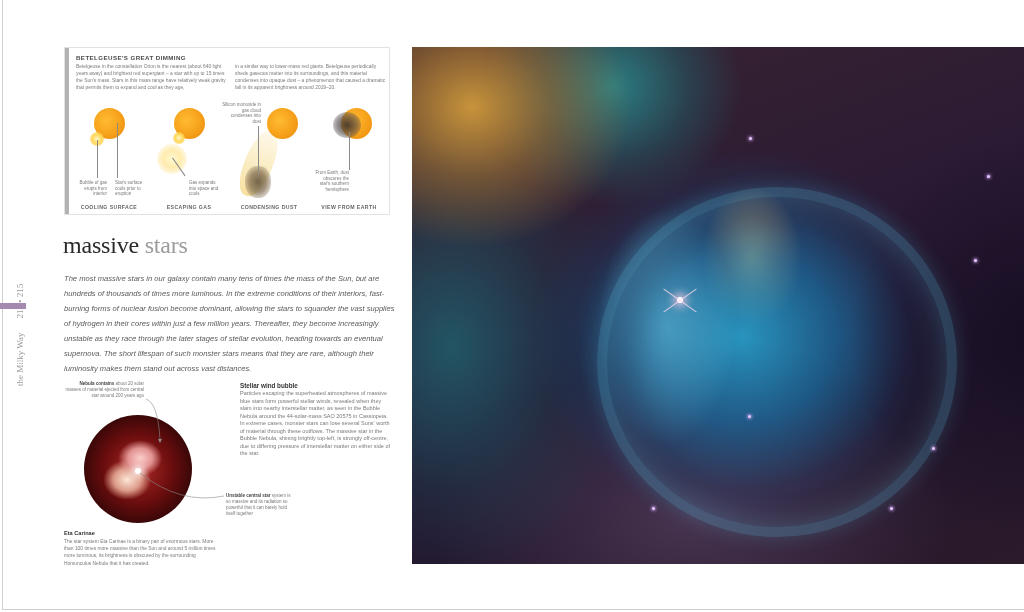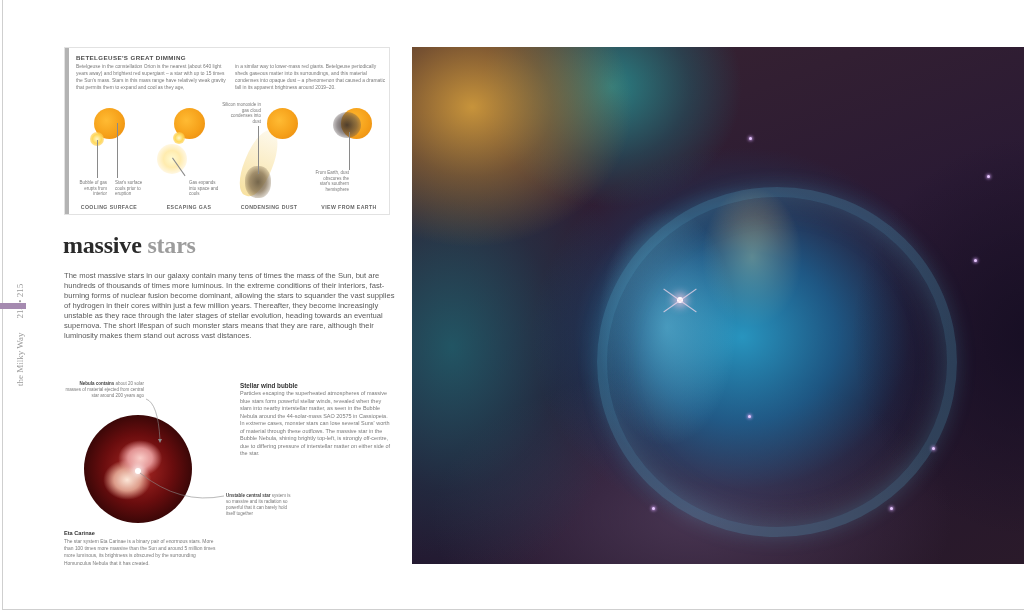--- a/index.html
+++ b/index.html
@@ -28,24 +28,24 @@
   .stage-note { position: absolute; font-size: 4.5px; line-height: 5.6px; color: #7a7a7a; }
   .sun { position: absolute; width: 31px; height: 31px; border-radius: 50%; background: radial-gradient(circle at 40% 40%, #ffbb33 0%, #f6a11a 55%, #e8870c 100%); }
   .bubble { position: absolute; border-radius: 50%; background: radial-gradient(circle, #fff7c8 0%, #ffd95a 45%, rgba(255,205,80,0.6) 70%, rgba(255,210,100,0) 100%); }
   .gas-cloud { position: absolute; border-radius: 50%; background: radial-gradient(circle, rgba(255,250,210,1) 0%, rgba(255,232,160,0.85) 40%, rgba(255,230,170,0.25) 75%, rgba(255,230,170,0) 100%); }
   .beam { position: absolute; background: linear-gradient(to bottom, rgba(247,225,160,0.2), rgba(247,222,150,0.9)); border-radius: 50% 50% 45% 45%; }
   .dust { position: absolute; border-radius: 45%; background: radial-gradient(ellipse at 50% 50%, rgba(110,95,70,0.95) 0%, rgba(130,110,80,0.75) 45%, rgba(150,130,100,0.2) 80%, rgba(150,130,100,0) 100%); }
   .dust-dark { position: absolute; border-radius: 50%; background: radial-gradient(ellipse, rgba(60,50,45,0.9) 0%, rgba(80,70,70,0.6) 50%, rgba(120,110,110,0.15) 85%, rgba(120,110,110,0) 100%); }
   .leader { position: absolute; width: 0.6px; background: #8a8a8a; }
 
   
-  .page-heading { position: absolute; left: 63px; top: 232px; font-family: "Liberation Serif", serif; font-size: 24px; color: #2a2a2a; letter-spacing: -0.2px; font-weight: bold; }
+  .page-heading { position: absolute; left: 63px; top: 232px; font-family: "Liberation Serif", serif; font-size: 24px; color: #2a2a2a; letter-spacing: -0.2px; }
   .page-heading .light { color: #9c9c9c; }
 
-  .intro { position: absolute; left: 64px; top: 271px; width: 336px; font-size: 7.6px; line-height: 10px; color: #5a5a5a; }
+  .intro { position: absolute; left: 64px; top: 271px; width: 336px; font-size: 7.6px; line-height: 15px; color: #5a5a5a; font-style: italic; }
 
   
   .eta-note-top { position: absolute; left: 64px; top: 381px; width: 80px; text-align: right; font-size: 4.5px; line-height: 6px; color: #7a7a7a; }
   .eta-note-top b { color: #444; }
   .eta-circle { position: absolute; left: 84px; top: 415px; width: 108px; height: 108px; border-radius: 50%; overflow: hidden;
     background:
       radial-gradient(ellipse 22px 18px at 52% 40%, rgba(250,205,200,1) 0%, rgba(235,160,160,0.9) 55%, rgba(200,60,60,0) 100%),
       radial-gradient(ellipse 24px 20px at 40% 60%, rgba(252,230,215,1) 0%, rgba(230,170,150,0.9) 55%, rgba(200,60,60,0) 100%),
       radial-gradient(circle at 50% 50%, #b02a26 0%, #6a0d0e 45%, #2a0505 80%, #120202 100%); }
   .eta-star { position: absolute; left: 50%; top: 52%; width: 6px; height: 6px; margin: -3px; border-radius: 50%; background: #fff; box-shadow: 0 0 6px 3px rgba(255,255,255,0.8); }

